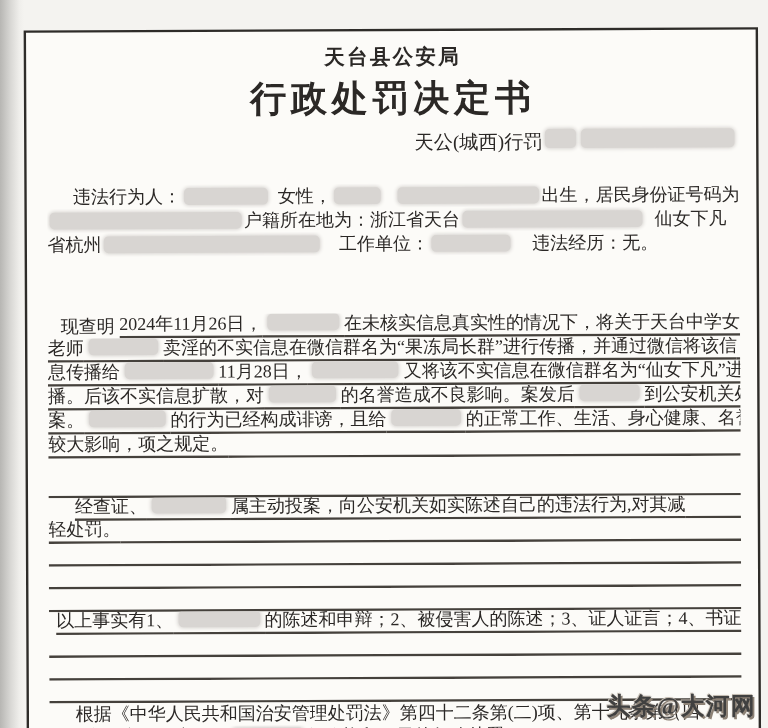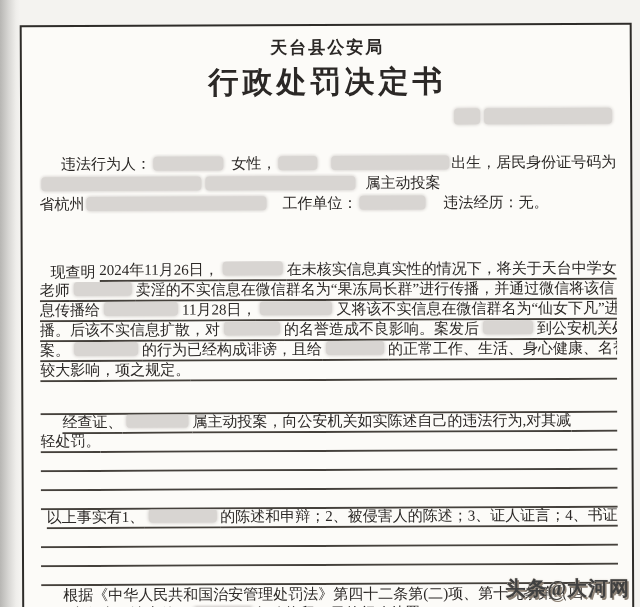--- a/index.html
+++ b/index.html
@@ -67,26 +67,26 @@
 </style>
 </head>
 <body data-name="article-image">
 
 <div class="photo-edge" data-name="photo-left-edge"></div>
 
 <div class="frame" data-name="document-frame">
   <div class="agency" data-name="agency-header">天台县公安局</div>
   <div class="doc-title" data-name="document-title">行政处罚决定书</div>
   <div class="doc-number" data-name="document-number-line">
-    <span id="docno-redactions"><span class="redact" data-name="redaction-block" style="width: 26px;"></span><span class="redact" data-name="redaction-block" style="width: 128px;"></span></span>
+    <span class="seg" data-name="document-number-prefix">天公(城西)行罚</span><span id="docno-redactions"><span class="redact" data-name="redaction-block" style="width: 26px;"></span><span class="redact" data-name="redaction-block" style="width: 128px;"></span></span>
   </div>
   <div id="document-body" data-name="document-body">
       <div data-name="party-info-paragraph">
         <div class="line" data-name="text-line"><span class="sp" data-name="spacer" style="width: 22px;"></span><span class="seg" data-name="text-segment">违法行为人：</span><span class="redact" data-name="redaction-block" style="width: 72px;"></span><span class="sp" data-name="spacer" style="width: 6px;"></span><span class="seg" data-name="text-segment">女性，</span><span class="redact" data-name="redaction-block" style="width: 40px;"></span><span class="sp" data-name="spacer" style="width: 10px;"></span><span class="redact" data-name="redaction-block" style="width: 120px;"></span><span class="seg" data-name="text-segment">出生，居民身份证号码为</span></div>
-        <div class="line" data-name="text-line"><span class="redact" data-name="redaction-block" style="width: 160px;"></span><span class="redact" data-name="redaction-block" style="width: 150px;"></span><span class="sp" data-name="spacer" style="width: 8px;"></span><span class="seg" data-name="text-segment">属主动投案</span></div>
+        <div class="line" data-name="text-line"><span class="redact" data-name="redaction-block" style="width: 160px;"></span><span class="seg" data-name="text-segment">户籍所在地为：浙江省天台</span><span class="redact" data-name="redaction-block" style="width: 150px;"></span><span class="sp" data-name="spacer" style="width: 8px;"></span><span class="seg" data-name="text-segment">仙女下凡</span></div>
         <div class="line" data-name="text-line"><span class="seg" data-name="text-segment">省杭州</span><span class="redact" data-name="redaction-block" style="width: 180px;"></span><span class="sp" data-name="spacer" style="width: 14px;"></span><span class="seg" data-name="text-segment">工作单位：</span><span class="redact" data-name="redaction-block" style="width: 66px;"></span><span class="sp" data-name="spacer" style="width: 16px;"></span><span class="seg" data-name="text-segment">违法经历：无。</span></div>
       </div>
       <div data-name="facts-paragraph">
         <div class="line" data-name="text-line"><span class="sp" data-name="spacer" style="width: 22px;"></span><span class="seg" data-name="text-segment">现查明 </span><span class="seg u" data-name="text-segment">2024年11月26日，</span><span class="uwrap u" data-name="redaction-underline-wrap"><span class="redact" data-name="redaction-block" style="width: 60px;"></span></span><span class="seg u" data-name="text-segment">在未核实信息真实性的情况下，将关于天台中学女</span><span class="fill u" data-name="rule-filler"></span></div>
         <div class="line" data-name="text-line"><span class="seg u" data-name="text-segment">老师</span><span class="uwrap u" data-name="redaction-underline-wrap"><span class="redact" data-name="redaction-block" style="width: 58px;"></span></span><span class="seg u" data-name="text-segment">卖淫的不实信息在微信群名为“果冻局长群”进行传播，并通过微信将该信</span><span class="fill u" data-name="rule-filler"></span></div>
         <div class="line" data-name="text-line"><span class="seg u" data-name="text-segment">息传播给</span><span class="uwrap u" data-name="redaction-underline-wrap"><span class="redact" data-name="redaction-block" style="width: 74px;"></span></span><span class="seg u" data-name="text-segment">11月28日，</span><span class="uwrap u" data-name="redaction-underline-wrap"><span class="redact" data-name="redaction-block" style="width: 72px;"></span></span><span class="seg u" data-name="text-segment">又将该不实信息在微信群名为“仙女下凡”进行传</span></div>
         <div class="line" data-name="text-line"><span class="seg u" data-name="text-segment">播。后该不实信息扩散，对</span><span class="uwrap u" data-name="redaction-underline-wrap"><span class="redact" data-name="redaction-block" style="width: 56px;"></span></span><span class="seg u" data-name="text-segment">的名誉造成不良影响。案发后</span><span class="uwrap u" data-name="redaction-underline-wrap"><span class="redact" data-name="redaction-block" style="width: 50px;"></span></span><span class="seg u" data-name="text-segment">到公安机关处投</span></div>
         <div class="line" data-name="text-line"><span class="seg u" data-name="text-segment">案。</span><span class="uwrap u" data-name="redaction-underline-wrap"><span class="redact" data-name="redaction-block" style="width: 64px;"></span></span><span class="seg u" data-name="text-segment">的行为已经构成诽谤，且给</span><span class="uwrap u" data-name="redaction-underline-wrap"><span class="redact" data-name="redaction-block" style="width: 58px;"></span></span><span class="seg u" data-name="text-segment">的正常工作、生活、身心健康、名誉造成</span></div>
         <div class="line" data-name="text-line"><span class="seg u" data-name="text-segment">较大影响，项之规定。</span><span class="fill u" data-name="rule-filler"></span></div>
       </div>

